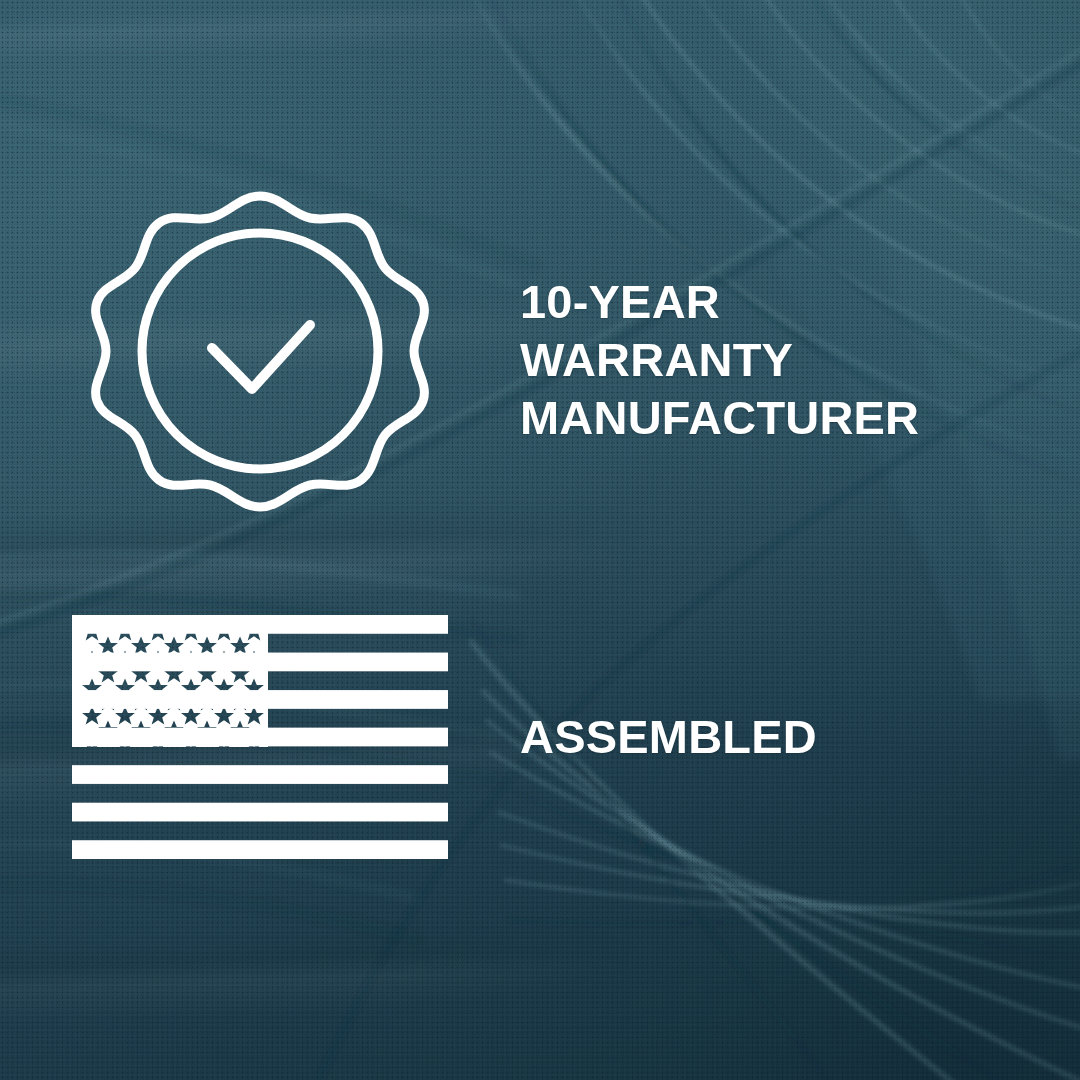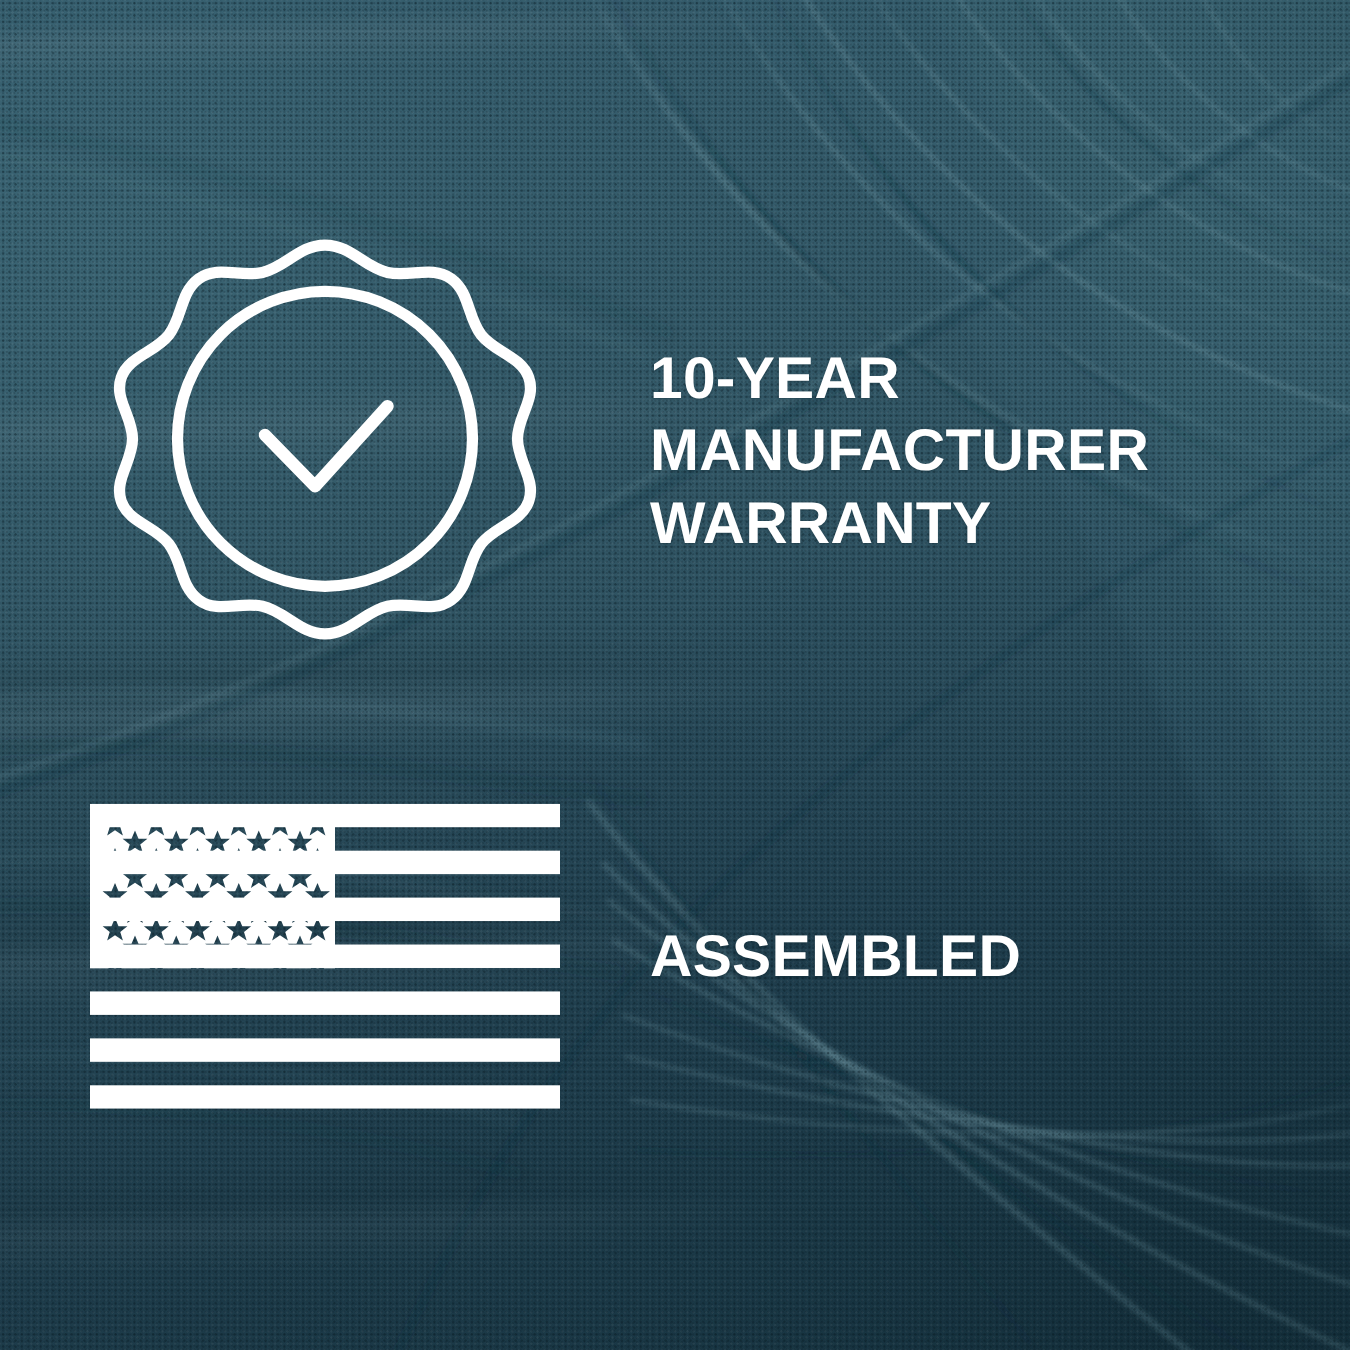--- a/index.html
+++ b/index.html
@@ -66,21 +66,21 @@
     opacity:.55;
   }
   .bg-vignette {
     background:radial-gradient(115% 115% at 45% 40%, rgba(0,0,0,0) 48%, rgba(4,20,28,0.30) 100%);
   }
 
   
   .row { position:absolute; display:flex; align-items:center; }
 
   #row-warranty { left:0; top:150px; width:1080px; height:420px; }
-  #row-usa      { left:0; top:600px; width:1080px; height:330px; }
+  #row-usa      { left:0; top:572px; width:1080px; height:330px; }
 
   .icon-cell {
     width:520px;
     display:flex; align-items:center; justify-content:center;
     flex:0 0 520px;
   }
   .text-cell { flex:1 1 auto; }
 
   .headline {
     color:#ffffff;
@@ -217,22 +217,22 @@
 
         <circle cx="176" cy="163" r="118"></circle>
 
         <path d="M128 160 L168 201 L226 137" stroke-width="10"></path>
       </svg>
     </div>
 
     <div class="text-cell">
       <div class="headline" id="warranty-headline">
         <div>10-YEAR</div>
+        <div>WARRANTY</div>
         <div>MANUFACTURER</div>
-        <div>WARRANTY</div>
       </div>
     </div>
   </div>
 
   <div class="row" id="row-usa">
 
     <div class="icon-cell">
       <svg class="flag-svg" width="376" height="244" viewBox="0 0 376 244">
         <defs>
 

